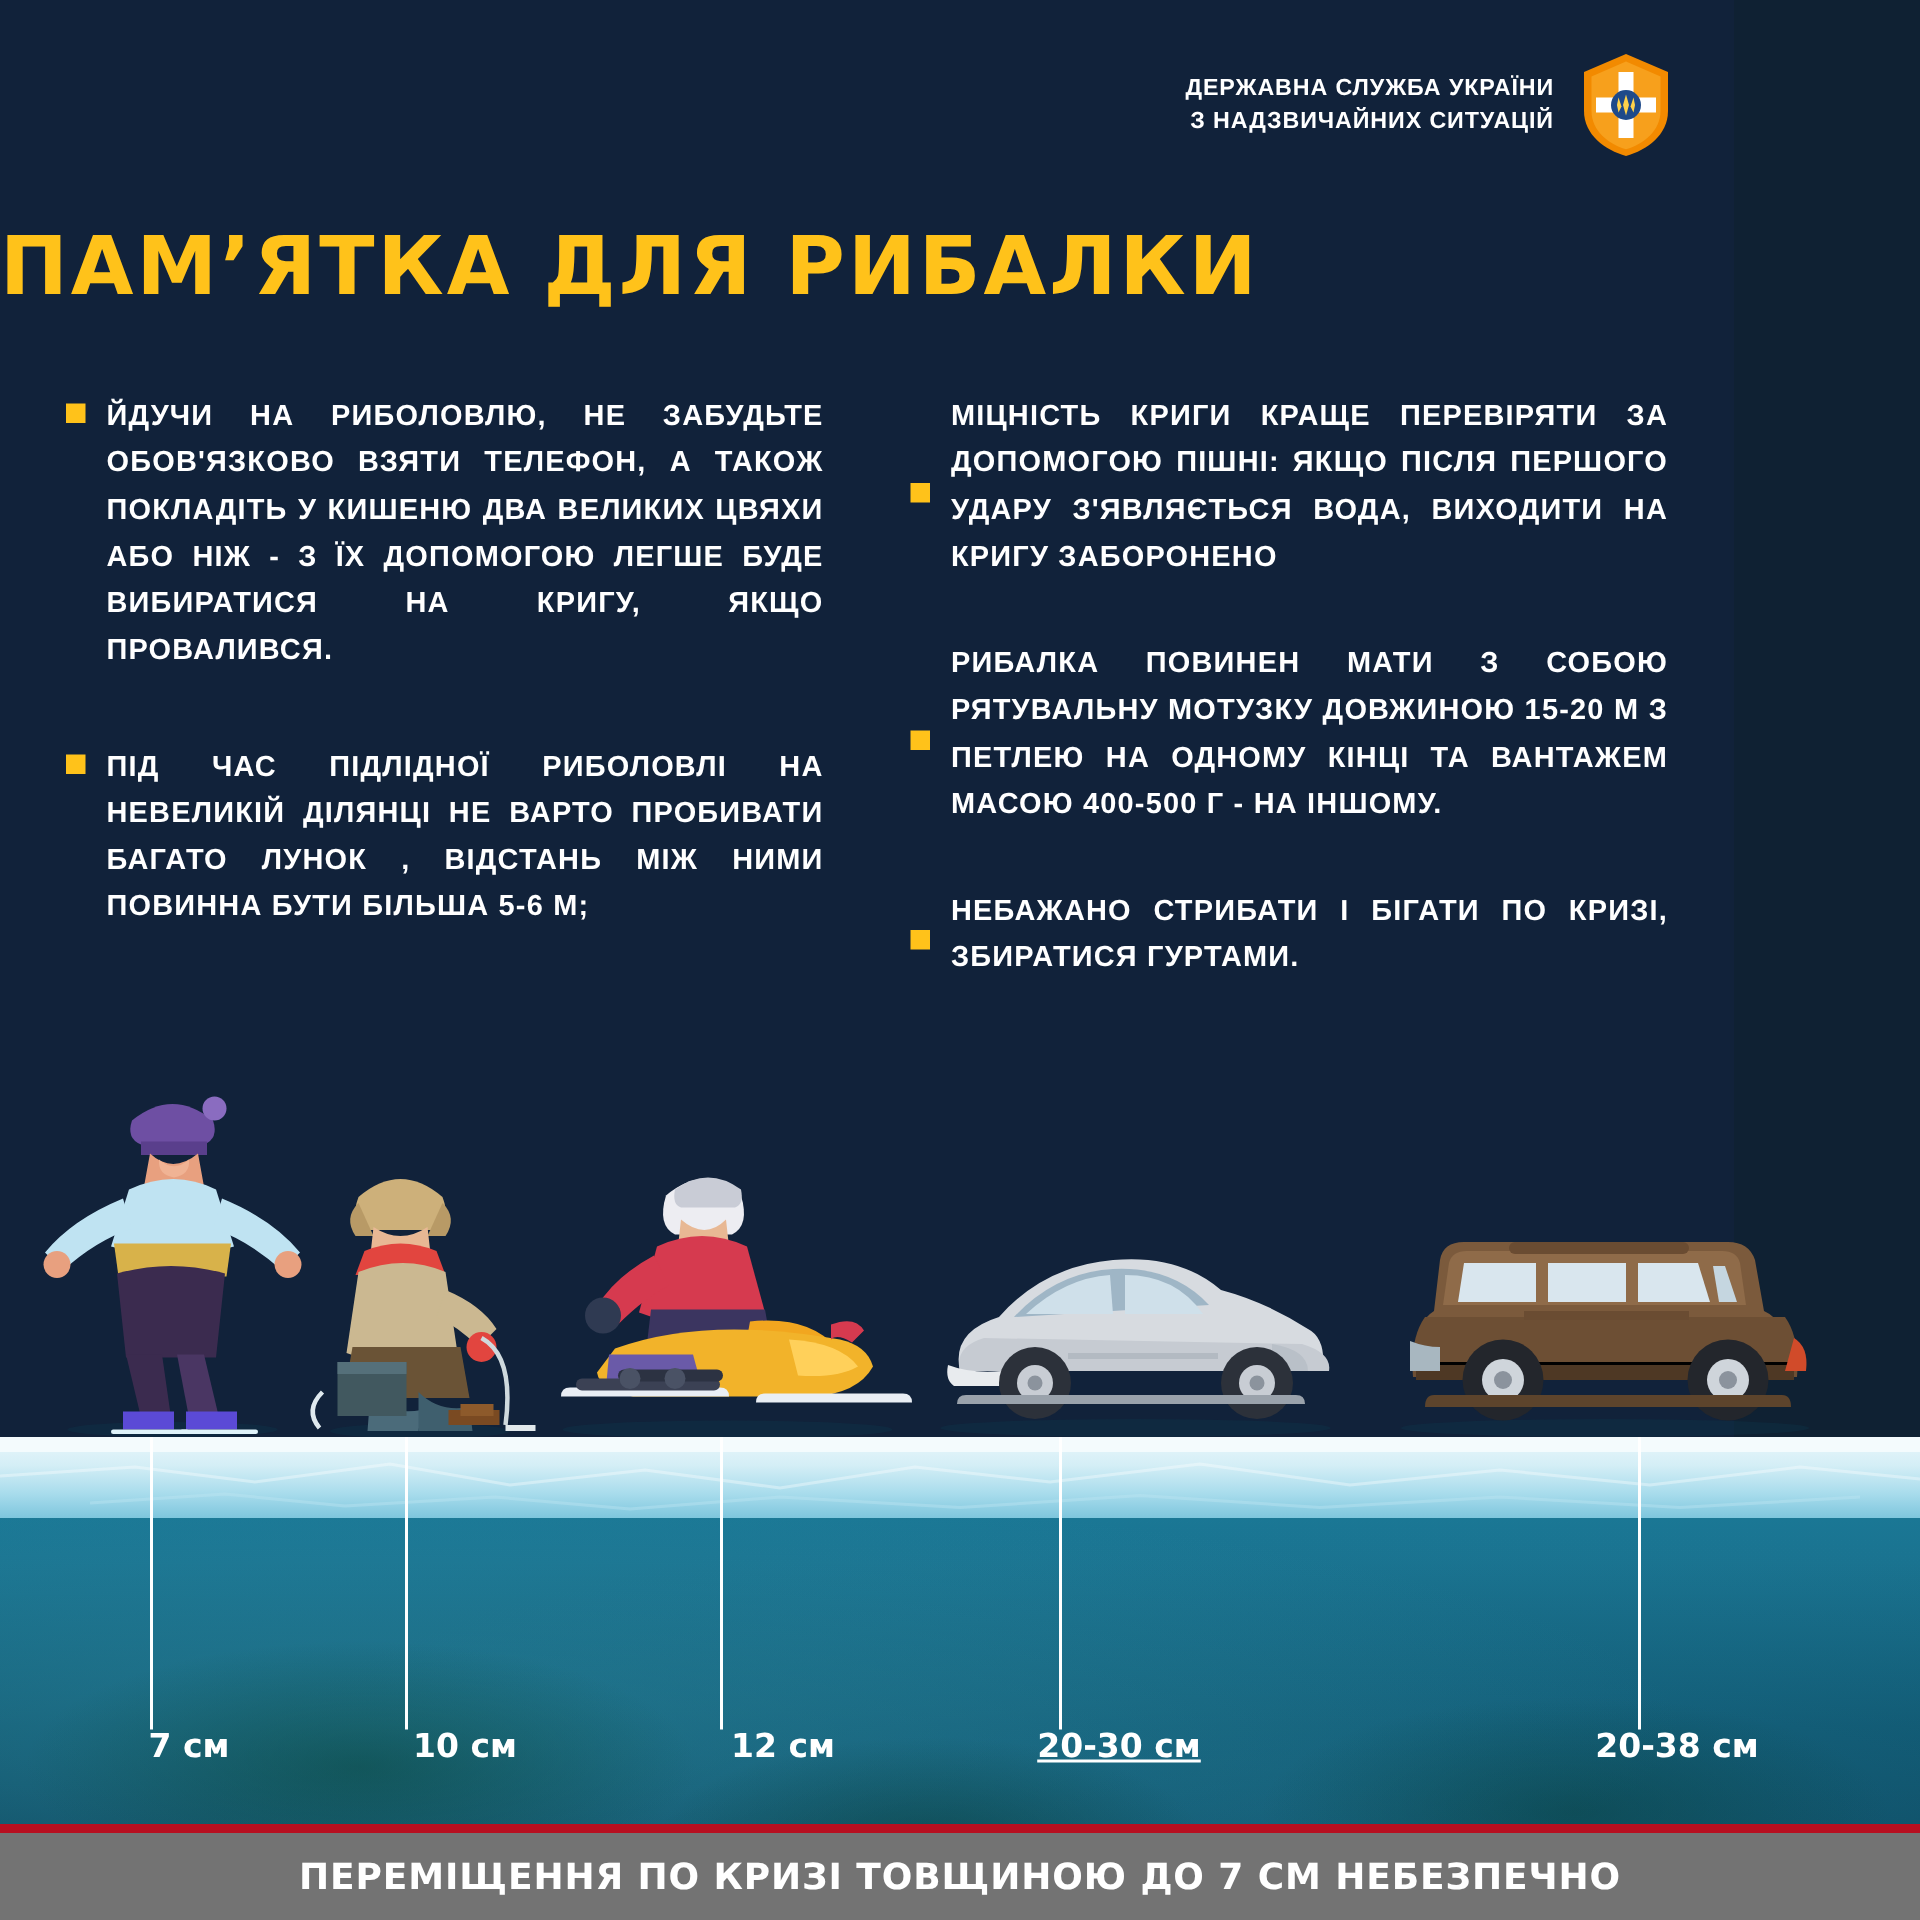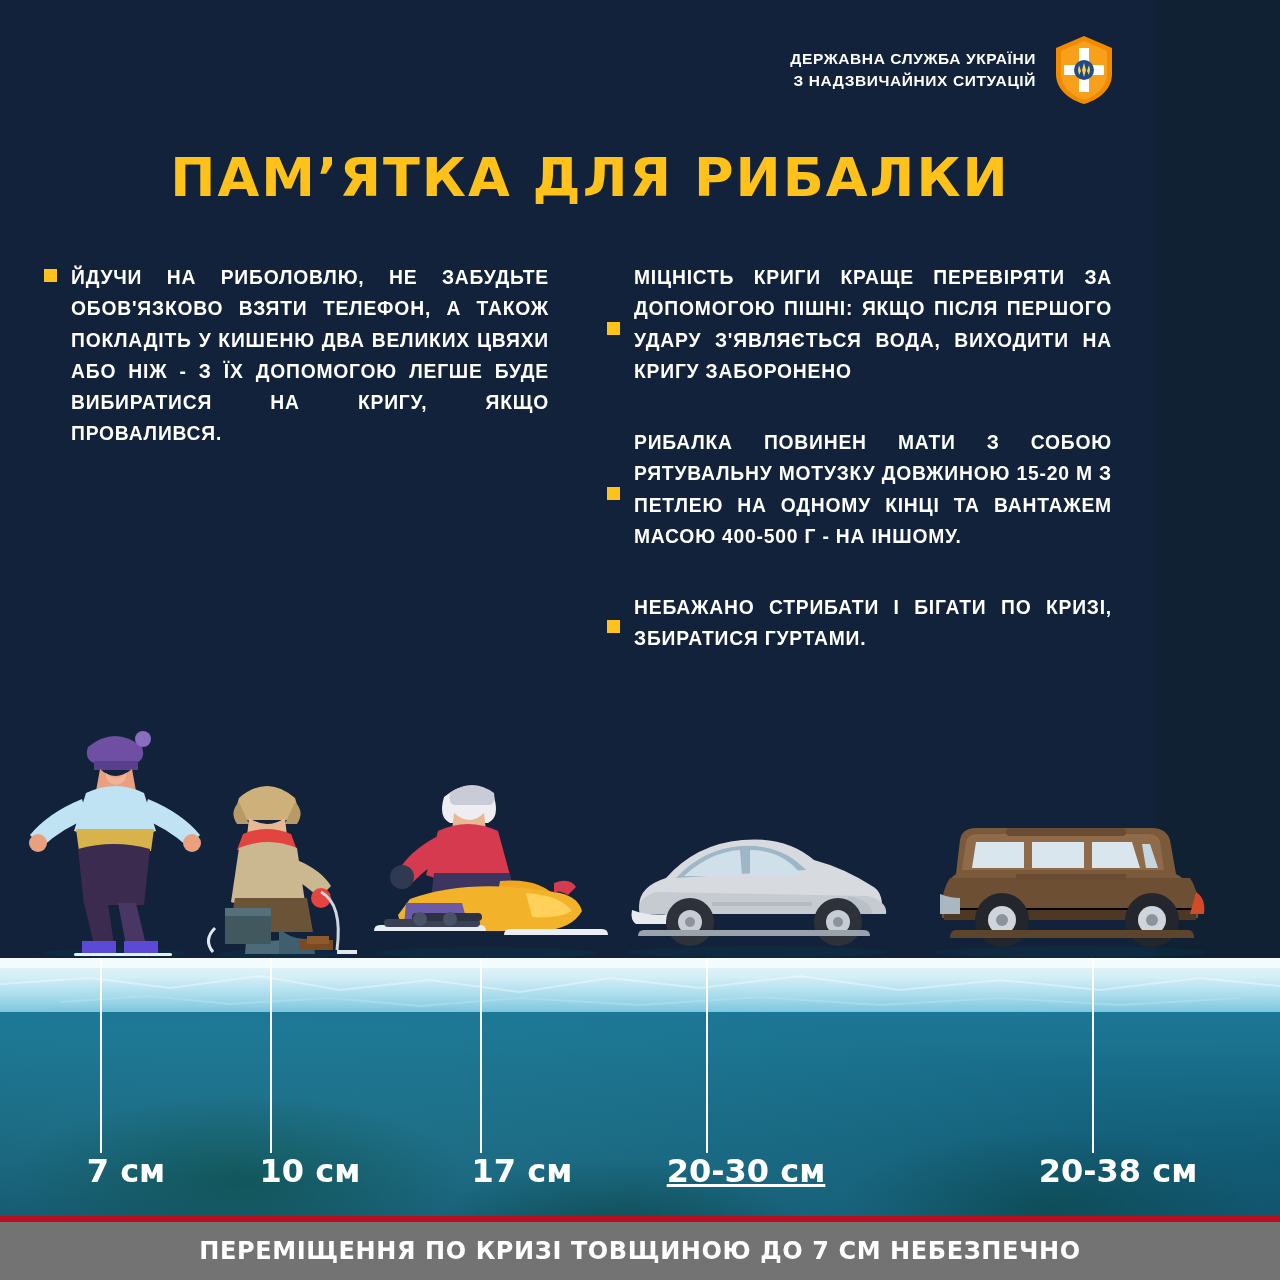--- a/index.html
+++ b/index.html
@@ -27,22 +27,21 @@
     text-transform: uppercase;
   }
   .emblem {
     width: 64px; height: 72px;
     position: relative;
   }
   .emblem svg { display: block; }
 
   
   .title {
-    position: absolute; top: 146px; left: 12px; width: 100%;
-    text-align: center;
+    position: absolute; top: 146px; left: 0; width: 100%;
     color: #ffc21a;
     font-size: 54px;
     font-weight: 900;
     letter-spacing: 2px;
     text-transform: uppercase;
     font-family: "DejaVu Sans", sans-serif;
   }
 
   
   .columns {
@@ -109,21 +108,21 @@
 
   
   .marks { position: absolute; left: 0; top: 0; width: 1280px; height: 580px; }
   .mark-line {
     position: absolute; top: 258px; width: 2px; height: 195px;
     background: #ffffff;
   }
   .mark-label {
     position: absolute; top: 452px;
     color: #ffffff;
-    font-size: 32px;
+    font-size: 22px;
     font-weight: 700;
     white-space: nowrap;
     transform: translateX(-50%);
     font-family: "DejaVu Sans", sans-serif;
   }
 
   
   .footer {
     position: absolute; left: 0; bottom: 0; width: 1280px; height: 58px;
     background: #737373;
@@ -166,20 +165,24 @@
     </div>
   </div>
 
   <h1 class="title">Пам’ятка для рибалки</h1>
 
   <div class="columns">
     <div class="col left">
       <div class="tip">
         <span class="bullet"></span>
         <p>Йдучи на риболовлю, не забудьте обов'язково взяти телефон, а також покладіть у кишеню два великих цвяхи або ніж - з їх допомогою легше буде вибиратися на кригу, якщо провалився.</p>
+      </div>
+      <div class="tip">
+        <span class="bullet"></span>
+        <p>Під час підлідної риболовлі на невеликій ділянці не варто пробивати багато лунок , відстань між ними повинна бути більша 5-6 м;</p>
       </div>
     </div>
     <div class="col right">
       <div class="tip">
         <span class="bullet"></span>
         <p>Міцність криги краще перевіряти за допомогою пішні: якщо після першого удару з'являється вода, виходити на кригу заборонено</p>
       </div>
       <div class="tip">
         <span class="bullet"></span>
         <p>Рибалка повинен мати з собою рятувальну мотузку довжиною 15-20 м з петлею на одному кінці та вантажем масою 400-500 г - на іншому.</p>
@@ -310,21 +313,21 @@
     </svg>
 
     <div class="marks">
       <div class="mark-line" style="left:100px;"></div>
       <div class="mark-label" style="left:126px;">7 см</div>
 
       <div class="mark-line" style="left:270px;"></div>
       <div class="mark-label" style="left:310px;">10 см</div>
 
       <div class="mark-line" style="left:480px;"></div>
-      <div class="mark-label" style="left:522px;">17 см</div>
+      <div class="mark-label" style="left:522px;">12 см</div>
 
       <div class="mark-line" style="left:706px;"></div>
       <div class="mark-label" style="left:746px;text-decoration:underline;">20-30 см</div>
 
       <div class="mark-line" style="left:1092px;"></div>
       <div class="mark-label" style="left:1118px;">20-38 см</div>
     </div>
   </div>
 
   <div class="footer-stripe"></div>

